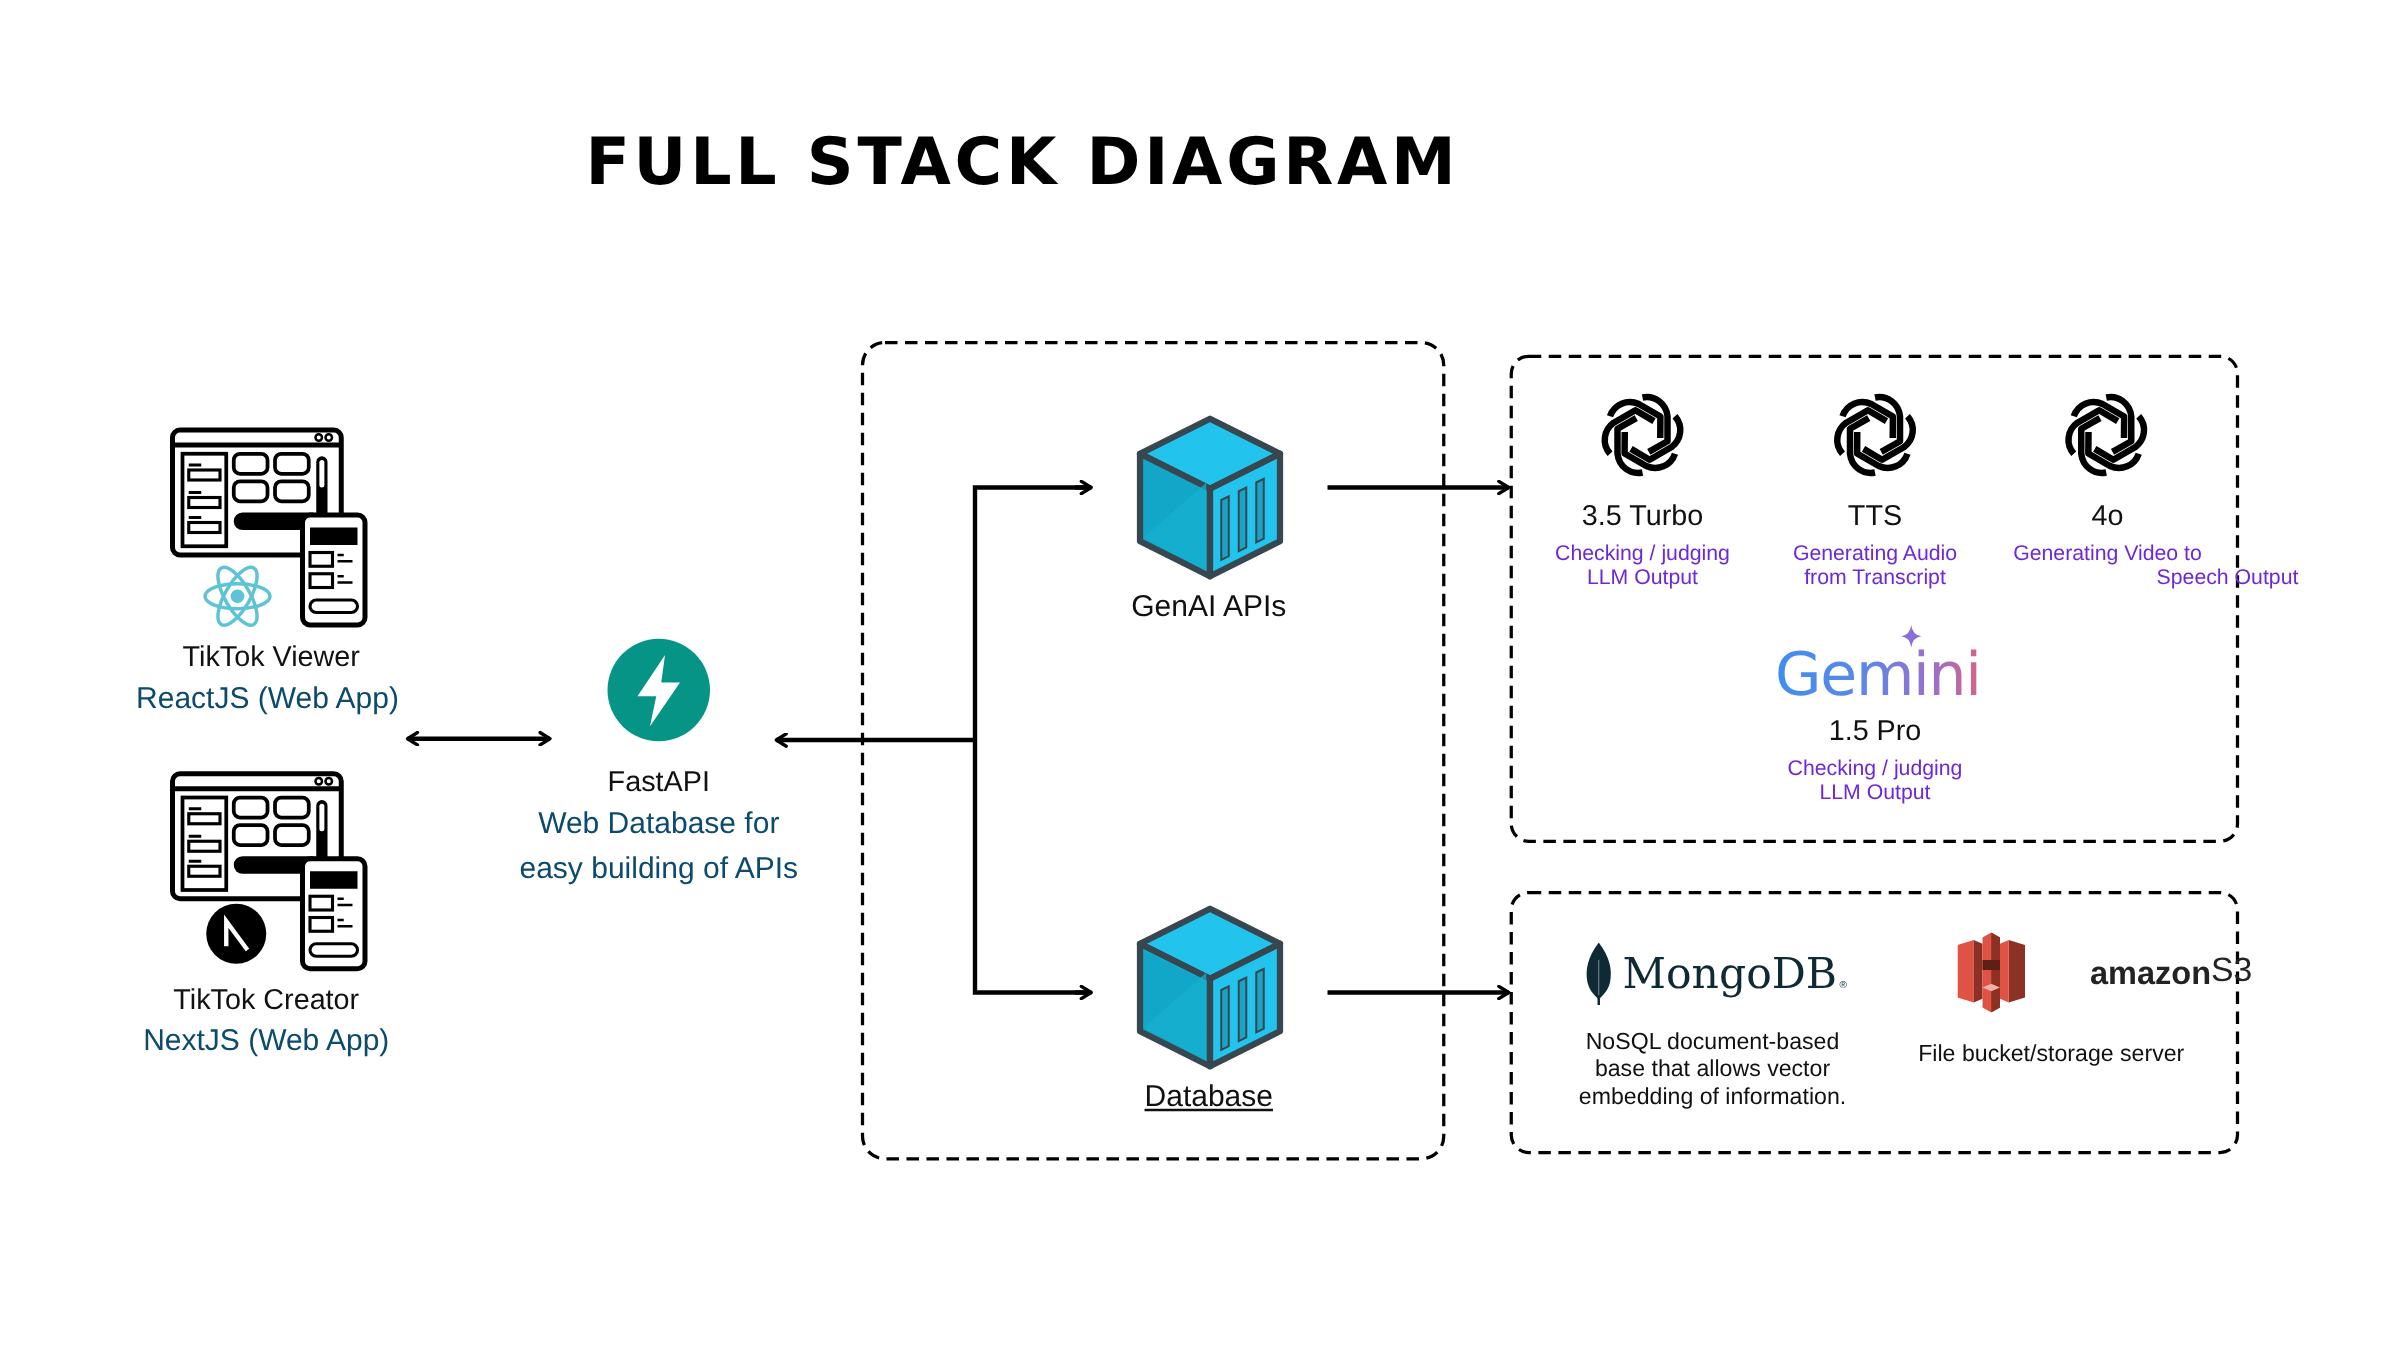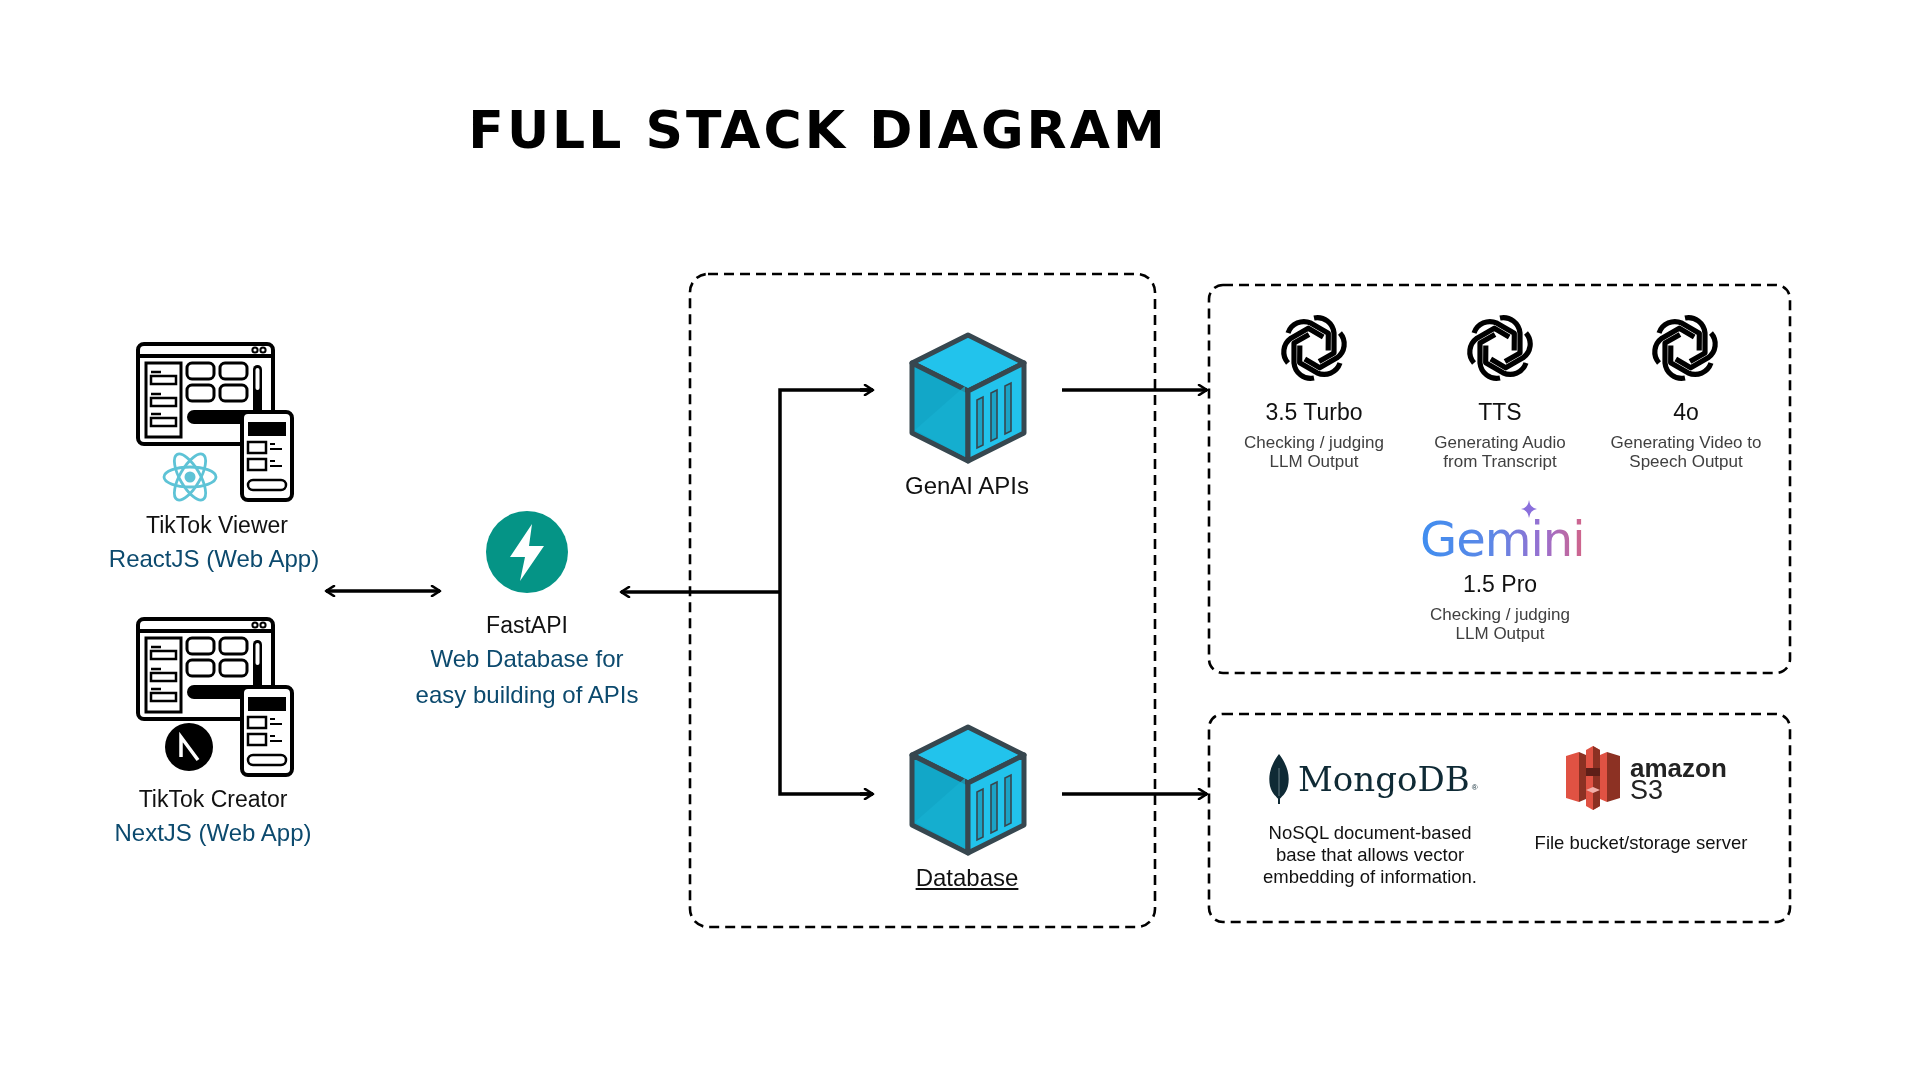--- a/index.html
+++ b/index.html
@@ -5,21 +5,21 @@
   html, body { margin: 0; padding: 0; background: #ffffff; }
   body { width: 1920px; height: 1080px; position: relative; overflow: hidden;
          font-family: "Liberation Sans", "DejaVu Sans", sans-serif; color: #111; }
   .abs { position: absolute; }
   .title { left: 0; width: 1636px; top: 100px; text-align: center; font-size: 52px;
            font-weight: bold; letter-spacing: 3px; color: #000;
            font-family: "DejaVu Sans", "Liberation Sans", sans-serif; }
   .label { position: absolute; text-align: center; white-space: nowrap; transform: translateX(-50%); }
   .lbl-lg { font-size: 23px; color: #111; }
   .lbl-md { font-size: 24px; color: #111; }
-  .lbl-sm { font-size: 17px; line-height: 22px; color: #404040; }
+  .lbl-sm { font-size: 17px; line-height: 22px; color: #6d28d9; }
   .lbl-desc { font-size: 18.5px; line-height: 26px; color: #111; }
   .lbl-sub { font-size: 24px; color: #0c4a6e; }
   svg.overlay { position: absolute; left: 0; top: 0; }
   .gemini-word { font-size: 48px; font-weight: normal; letter-spacing: -1px;
                  font-family: "DejaVu Sans", "Liberation Sans", sans-serif; }
   .mongo-word { font-family: "DejaVu Serif", "Liberation Serif", serif; font-size: 34px; color: #0f2a35; }
   .s3-amazon { font-family: "Liberation Sans", sans-serif; font-weight: bold; font-size: 26px; color: #232323; line-height: 24px; }
   .s3-s3 { font-family: Liberation Sans, sans-serif; font-size: 27px; color: #232323; line-height: 20px; }
 </style>
 </head>
@@ -205,21 +205,21 @@
 <div class="label lbl-lg" style="left:1314px; top:399px;">3.5 Turbo</div>
 <div class="label lbl-sm" style="left:1314px; top:432px;">Checking / judging</div>
 <div class="label lbl-sm" style="left:1314px; top:451px;">LLM Output</div>
 
 <div class="label lbl-lg" style="left:1500px; top:399px;">TTS</div>
 <div class="label lbl-sm" style="left:1500px; top:432px;">Generating Audio</div>
 <div class="label lbl-sm" style="left:1500px; top:451px;">from Transcript</div>
 
 <div class="label lbl-lg" style="left:1686px; top:399px;">4o</div>
 <div class="label lbl-sm" style="left:1686px; top:432px;">Generating Video to</div>
-<div class="label lbl-sm" style="left:1686px; top:451px;">Speech Output</div>
+<div class="label lbl-sm" style="left:1782px; top:451px;">Speech Output</div>
 
 <svg class="abs" style="left:1418px; top:498px;" width="166" height="66" viewBox="0 0 166 66">
   <defs>
     <linearGradient id="gemgrad" x1="0" y1="0" x2="1" y2="0">
       <stop offset="0" stop-color="#3f8ef0"></stop>
       <stop offset="0.45" stop-color="#5e87e6"></stop>
       <stop offset="0.75" stop-color="#9a6fcf"></stop>
       <stop offset="1" stop-color="#d36487"></stop>
     </linearGradient>
   </defs>
@@ -247,18 +247,18 @@
   <svg width="54" height="64" viewBox="0 0 54 64">
     <polygon points="0,10 13,6 13,56 0,52" fill="#e05243"></polygon>
     <polygon points="13,6 20,9 20,53 13,56" fill="#8c3123"></polygon>
     <polygon points="54,10 41,6 41,56 54,52" fill="#8c3123"></polygon>
     <polygon points="41,6 34,9 34,53 41,56" fill="#e05243"></polygon>
     <polygon points="20,4 27,0 34,4 34,60 27,64 20,60" fill="#e05243"></polygon>
     <polygon points="27,0 34,4 34,60 27,64" fill="#8c3123"></polygon>
     <polygon points="20,22 34,22 34,30 20,30" fill="#5e1f18"></polygon>
     <polygon points="20,44 27,41 34,44 27,47" fill="#f2b0a9"></polygon>
   </svg>
-  <div style="display:flex; flex-direction:column;">
+  <div style="display:flex; flex-direction:row;margin-left:42px;">
     <span class="s3-amazon">amazon</span>
     <span class="s3-s3">S3</span>
   </div>
 </div>
 <div class="label lbl-desc" style="left:1641px; top:830px;">File bucket/storage server</div>
 
 </body></html>

